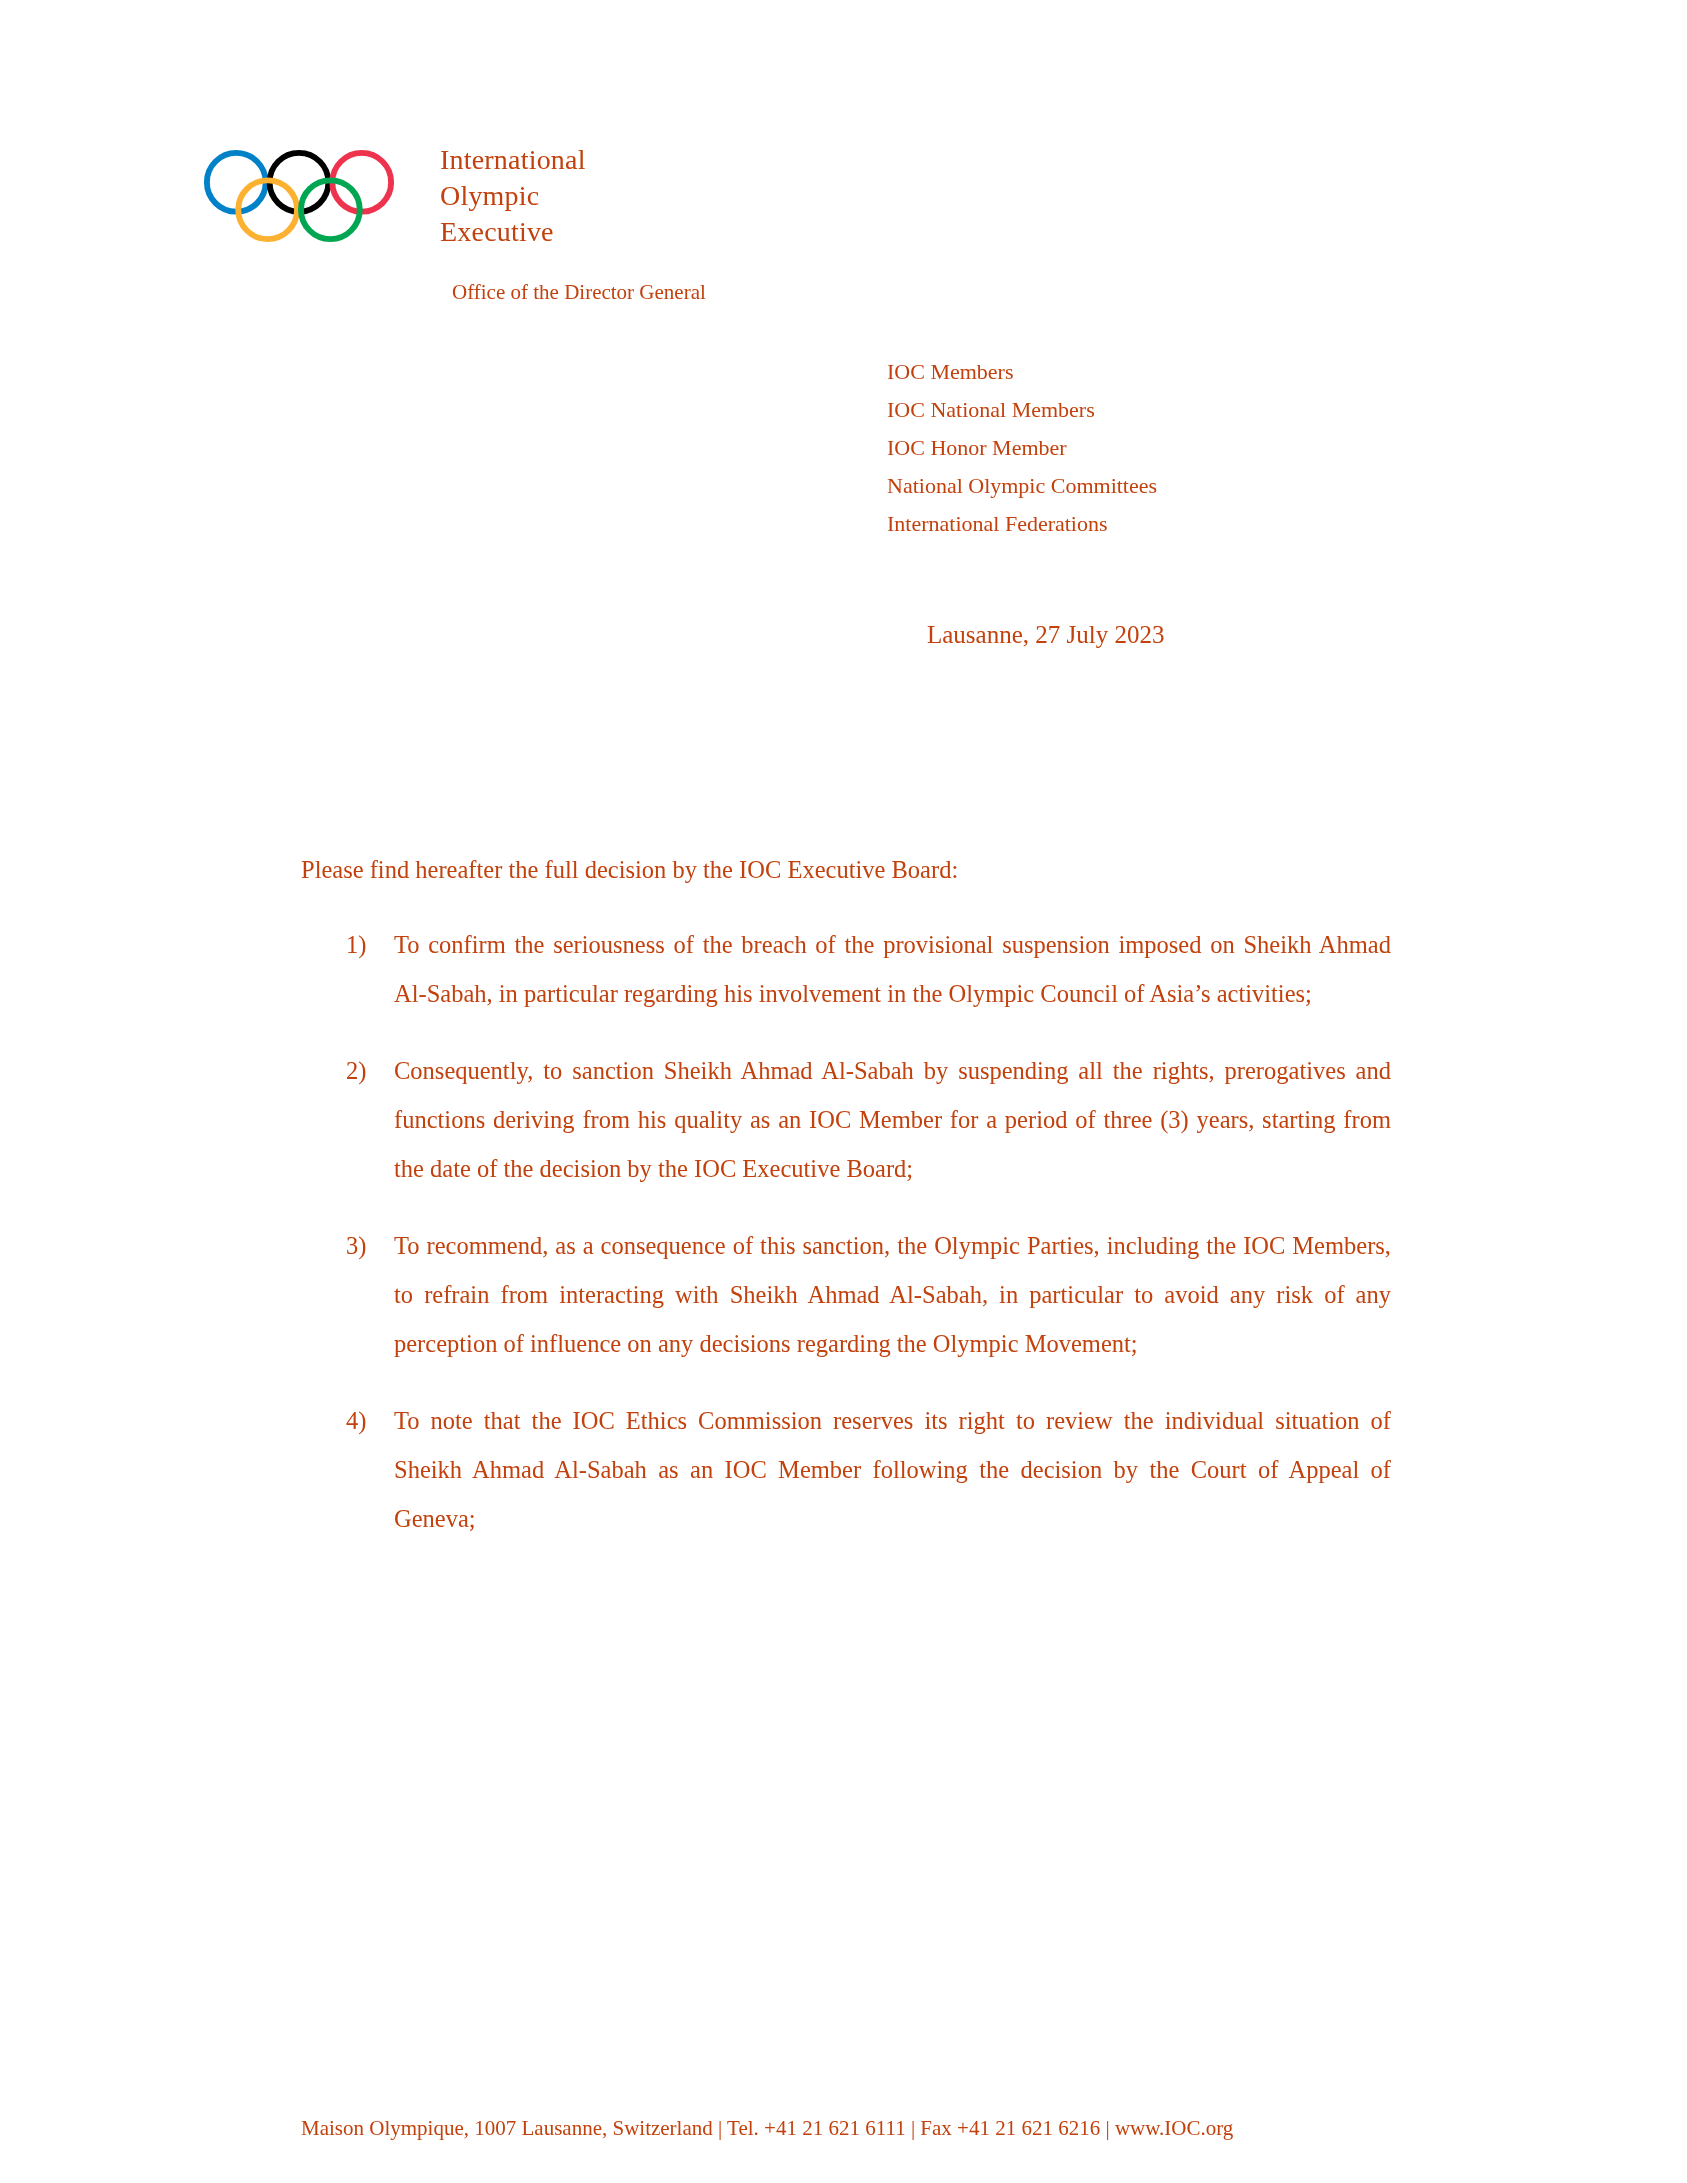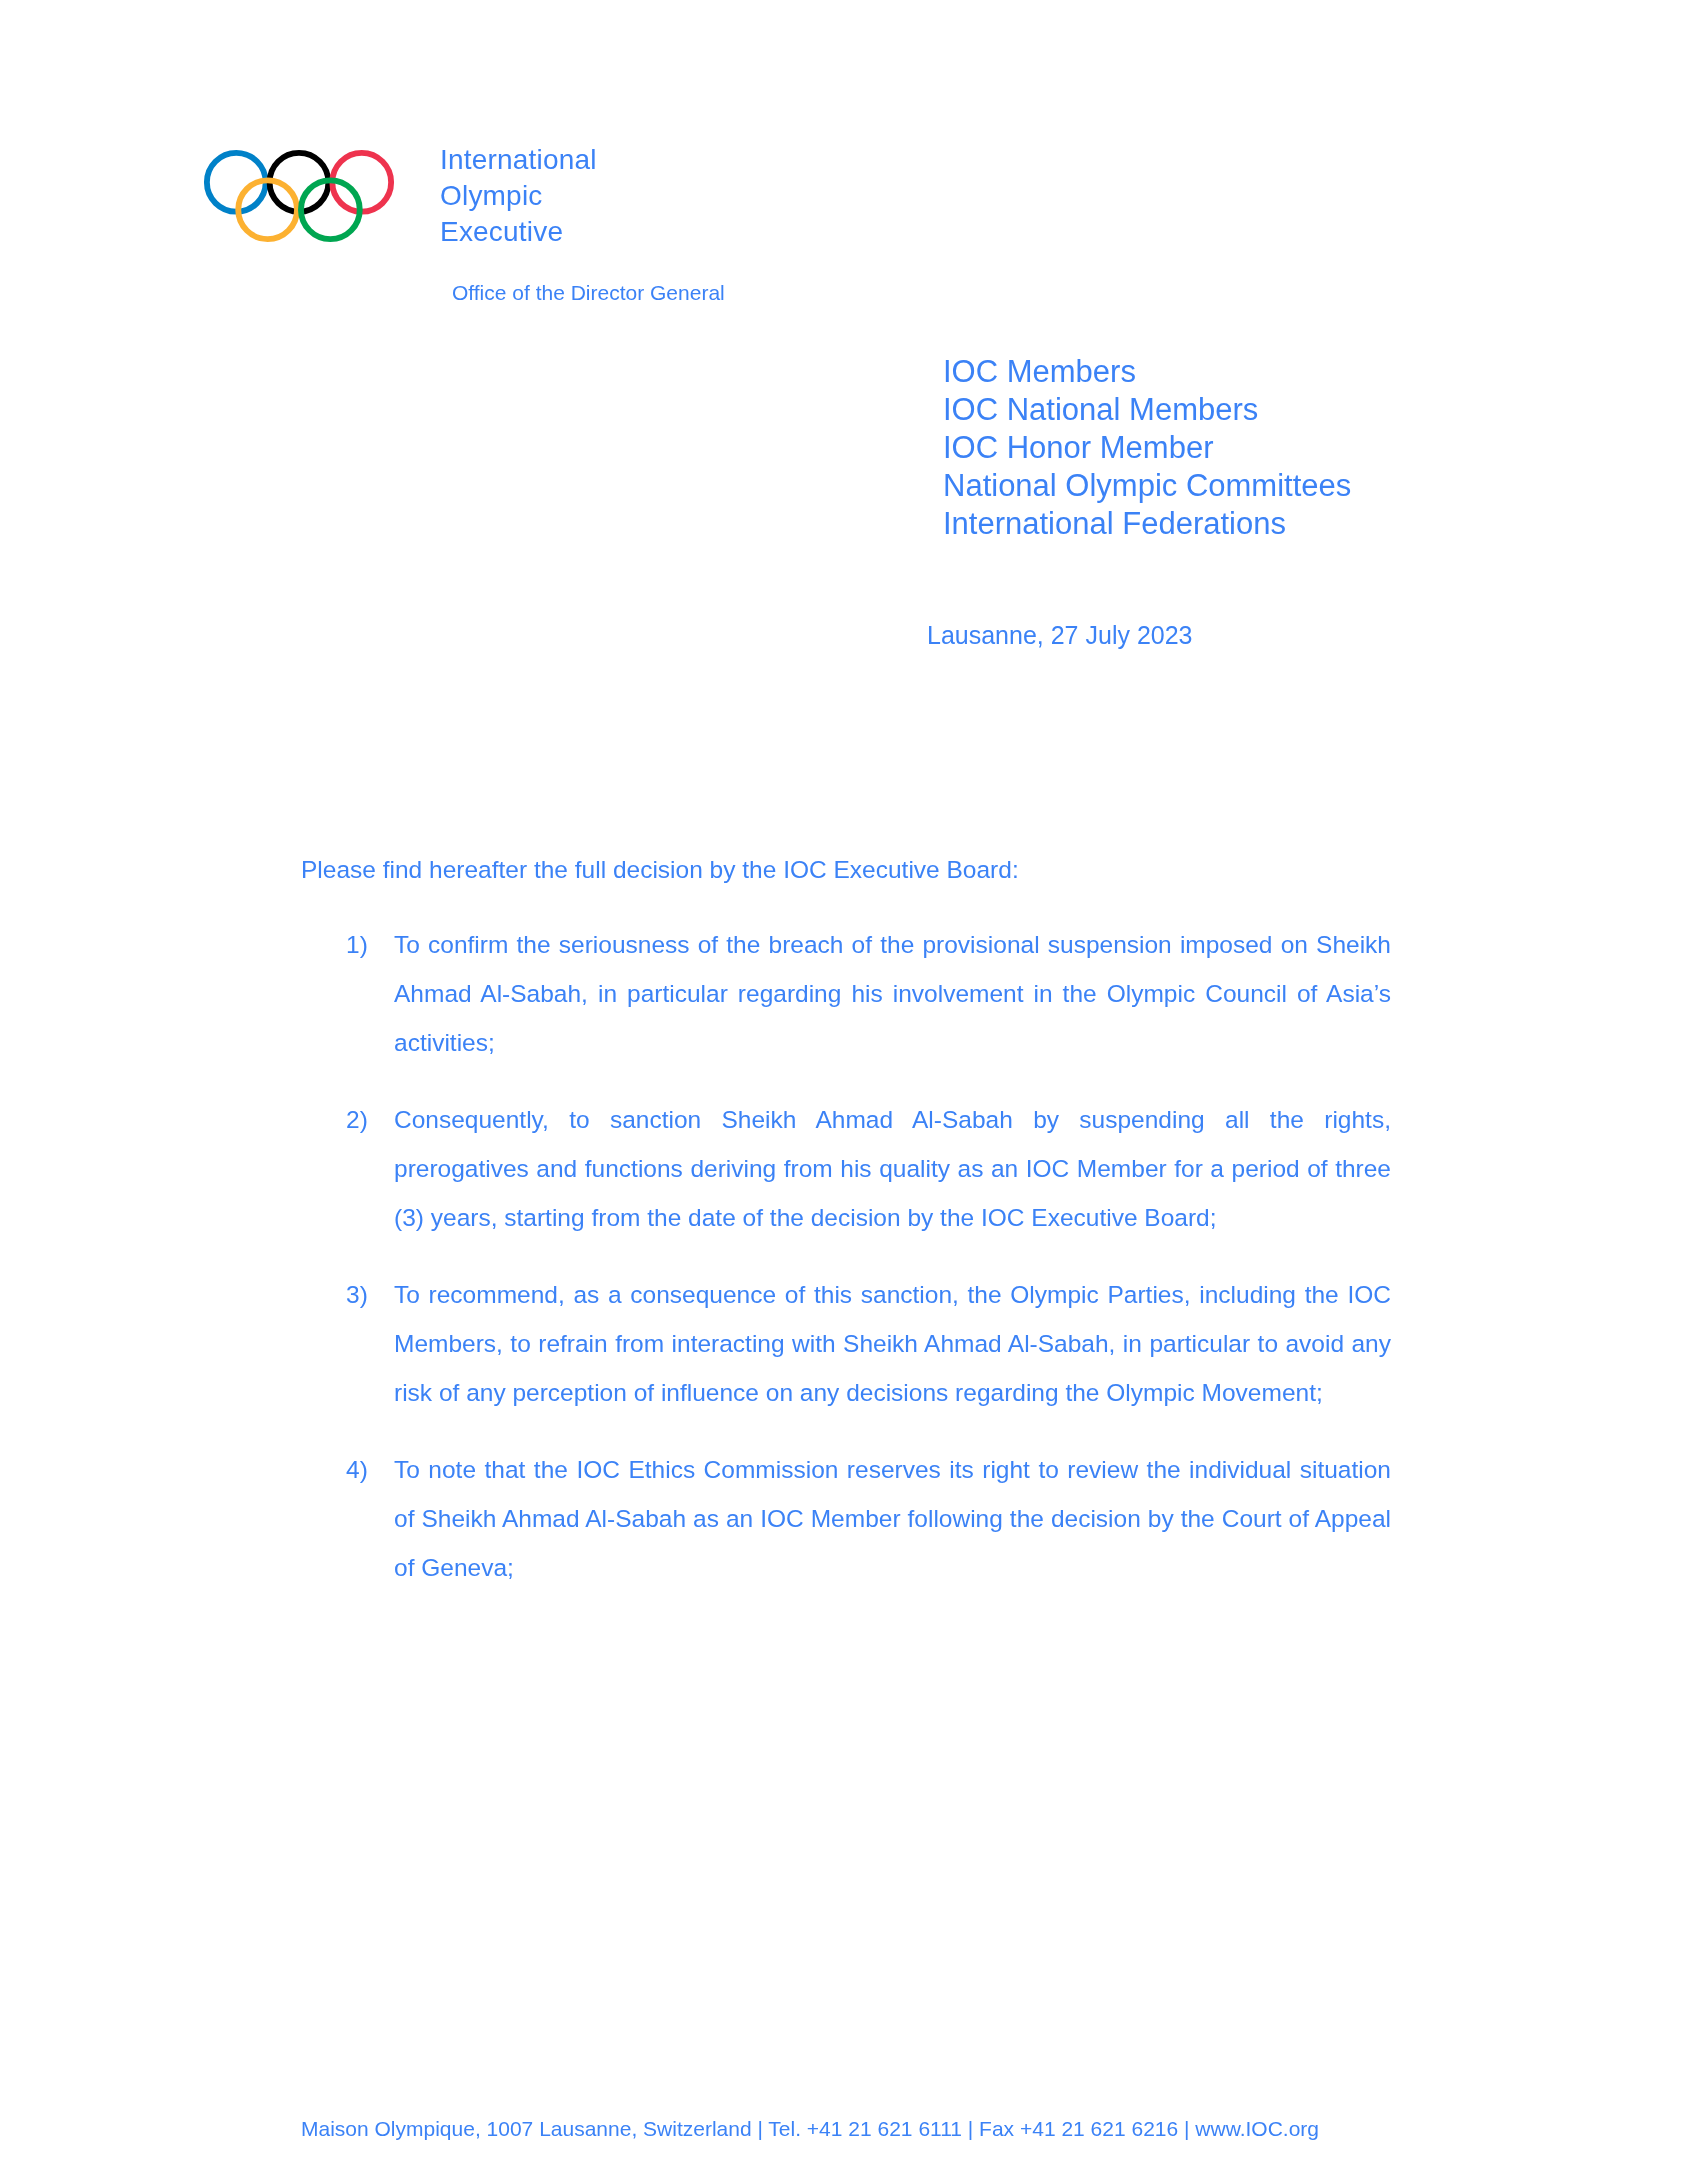--- a/index.html
+++ b/index.html
@@ -5,22 +5,22 @@
     html, body {
       margin: 0;
       padding: 0;
       background: #ffffff;
     }
     .page {
       position: relative;
       width: 1687px;
       height: 2183px;
       background: #ffffff;
-      color: #3b82f6;
-      font-family: Liberation Sans, sans-serif;
+      color: #c2410c;
+      font-family: Liberation Serif, serif;
       overflow: hidden;
     }
     .logo {
       position: absolute;
       left: 201px;
       top: 147px;
       width: 196px;
       height: 98px;
     }
     .org-name {
@@ -33,23 +33,23 @@
     }
     .office {
       position: absolute;
       left: 452px;
       top: 280px;
       font-size: 21px;
       line-height: 25px;
     }
     .recipients {
       position: absolute;
-      left: 943px;
+      left: 887px;
       top: 353px;
-      font-size: 31px;
+      font-size: 22px;
       line-height: 38px;
     }
     .date {
       position: absolute;
       left: 927px;
       top: 616px;
       font-size: 25px;
       line-height: 38px;
     }
     .letter-body {

